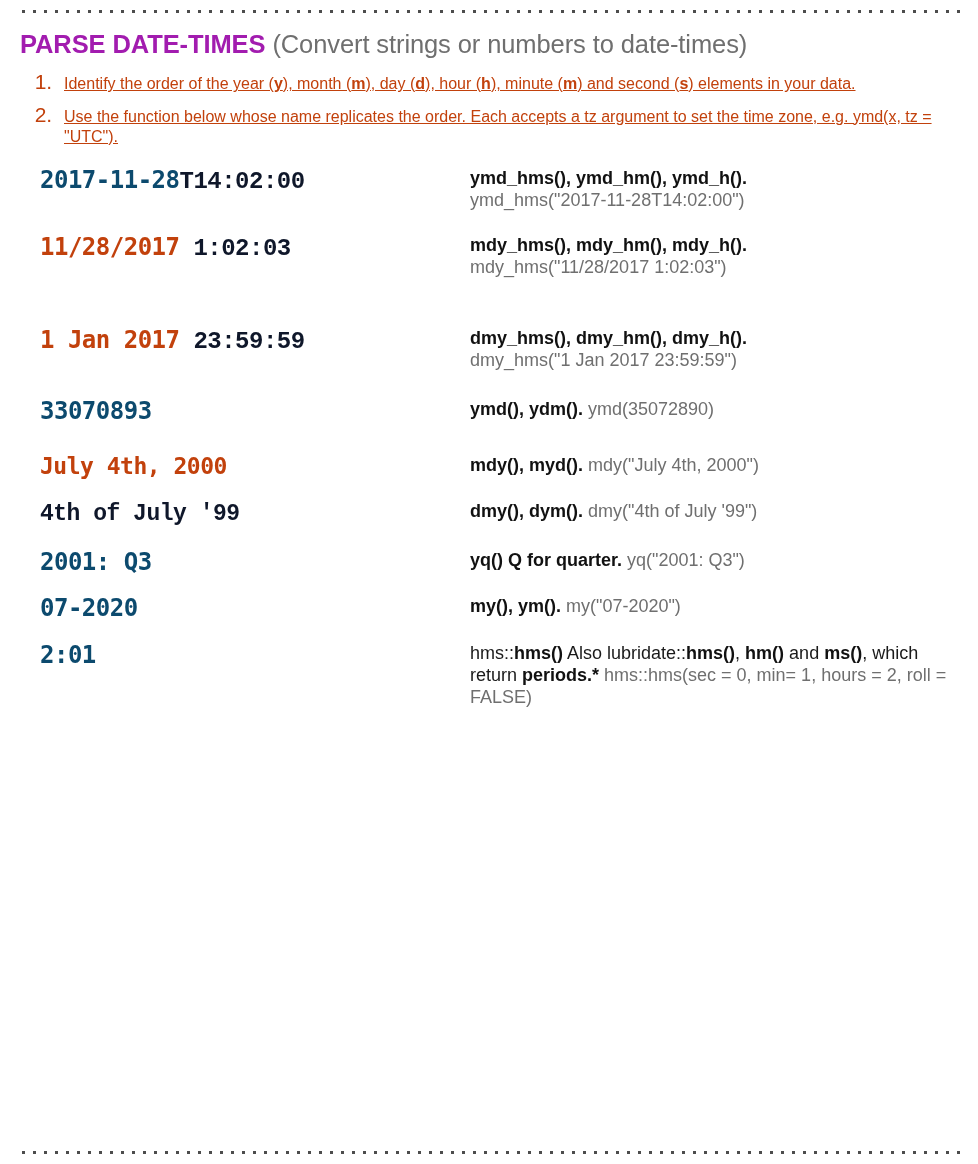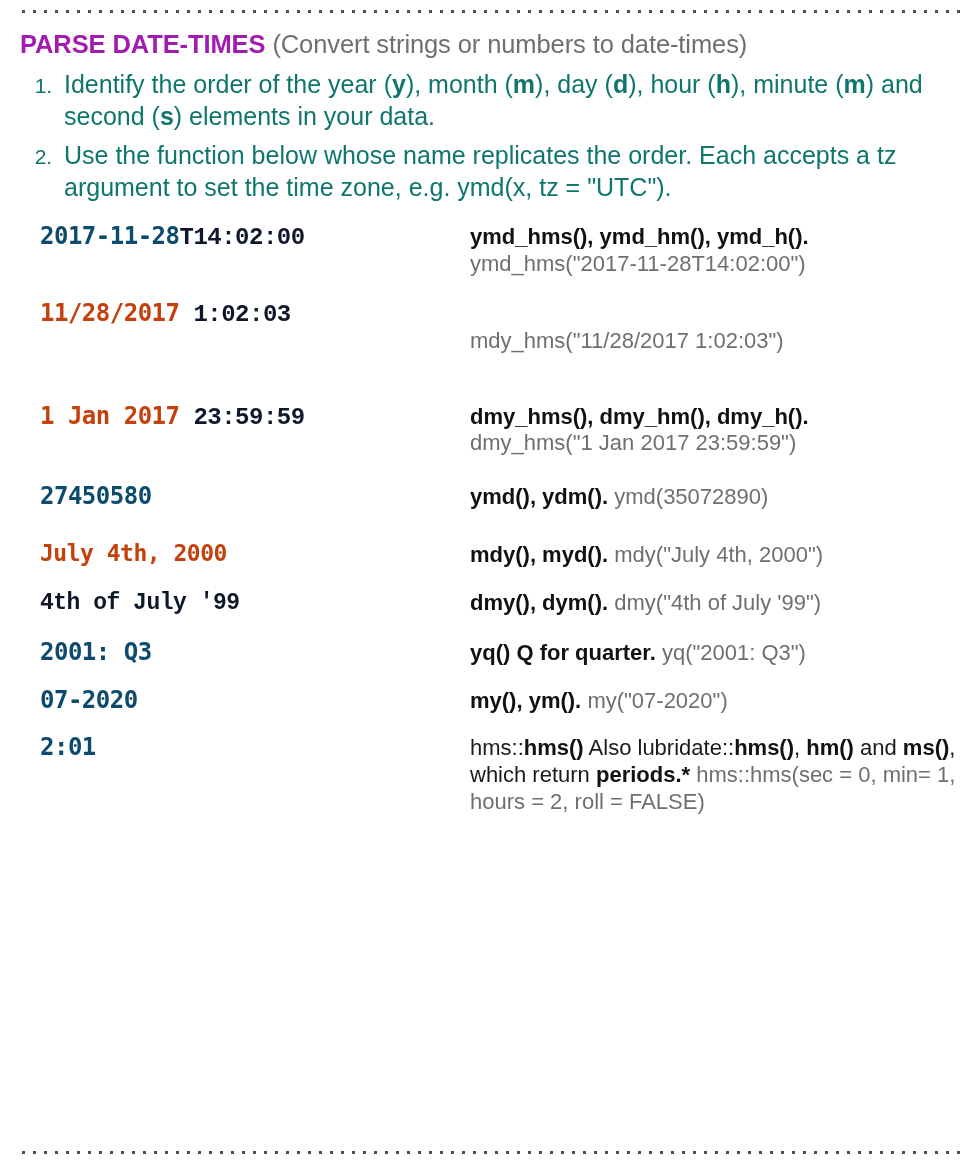--- a/index.html
+++ b/index.html
@@ -49,23 +49,24 @@
   }
   .heading .h-sub {
     color: #6f6f6f;
     font-weight: normal;
   }
 
   
   ol.steps {
     margin: 10px 0 0 0;
     padding-left: 40px;
-    font-size: 25px;
+    font-size: 16px;
     line-height: 1.27;
-    color: #0f766e;
+    color: #c2410c;
+    text-decoration: underline;
   }
   ol.steps li {
     margin-bottom: 7px;
     padding-left: 6px;
   }
   ol.steps li::marker {
     font-size: 21px;
   }
   ol.steps b { font-weight: bold; }
 
@@ -85,21 +86,21 @@
     padding-left: 22px;
     font-family: "DejaVu Sans Mono", monospace;
     font-weight: bold;
     font-size: 24px;
     letter-spacing: -0.5px;
     white-space: pre;
     line-height: 1.1;
   }
   .row .right {
     flex: 1 1 auto;
-    font-size: 22px;
+    font-size: 18px;
     line-height: 1.22;
     color: #1a1a1a;
     padding-top: 1px;
   }
   .row .right .fn {
     font-weight: bold;
     color: #111111;
   }
   .row .right .code {
     color: #6f6f6f;
@@ -158,35 +159,35 @@
       <div class="right">
         <span class="fn">ymd_hms(), ymd_hm(), ymd_h().</span><br>
         <span class="code">ymd_hms("2017-11-28T14:02:00")</span>
       </div>
     </div>
 
 
     <div class="row r3">
       <div class="left"><span class="g-mid">11/28/2017</span><span class="g-light"> 1:02:03</span></div>
       <div class="right">
-        <br>
+        <span class="fn">mdy_hms(), mdy_hm(), mdy_h().</span><br>
         <span class="code">mdy_hms("11/28/2017 1:02:03")</span>
       </div>
     </div>
 
     <div class="row r4">
       <div class="left"><span class="g-mid">1 Jan 2017</span><span class="g-light"> 23:59:59</span></div>
       <div class="right">
         <span class="fn">dmy_hms(), dmy_hm(), dmy_h().</span><br>
         <span class="code">dmy_hms("1 Jan 2017 23:59:59")</span>
       </div>
     </div>
 
     <div class="row r5">
-      <div class="left"><span class="g-dark">27450580</span></div>
+      <div class="left"><span class="g-dark">33070893</span></div>
       <div class="right">
         <span class="fn">ymd(), ydm().</span>
         <span class="code">ymd(35072890)</span>
       </div>
     </div>
 
     <div class="row r6 tall">
       <div class="left"><span class="g-mid">July 4th, 2000</span></div>
       <div class="right">
         <span class="fn">mdy(), myd().</span>

